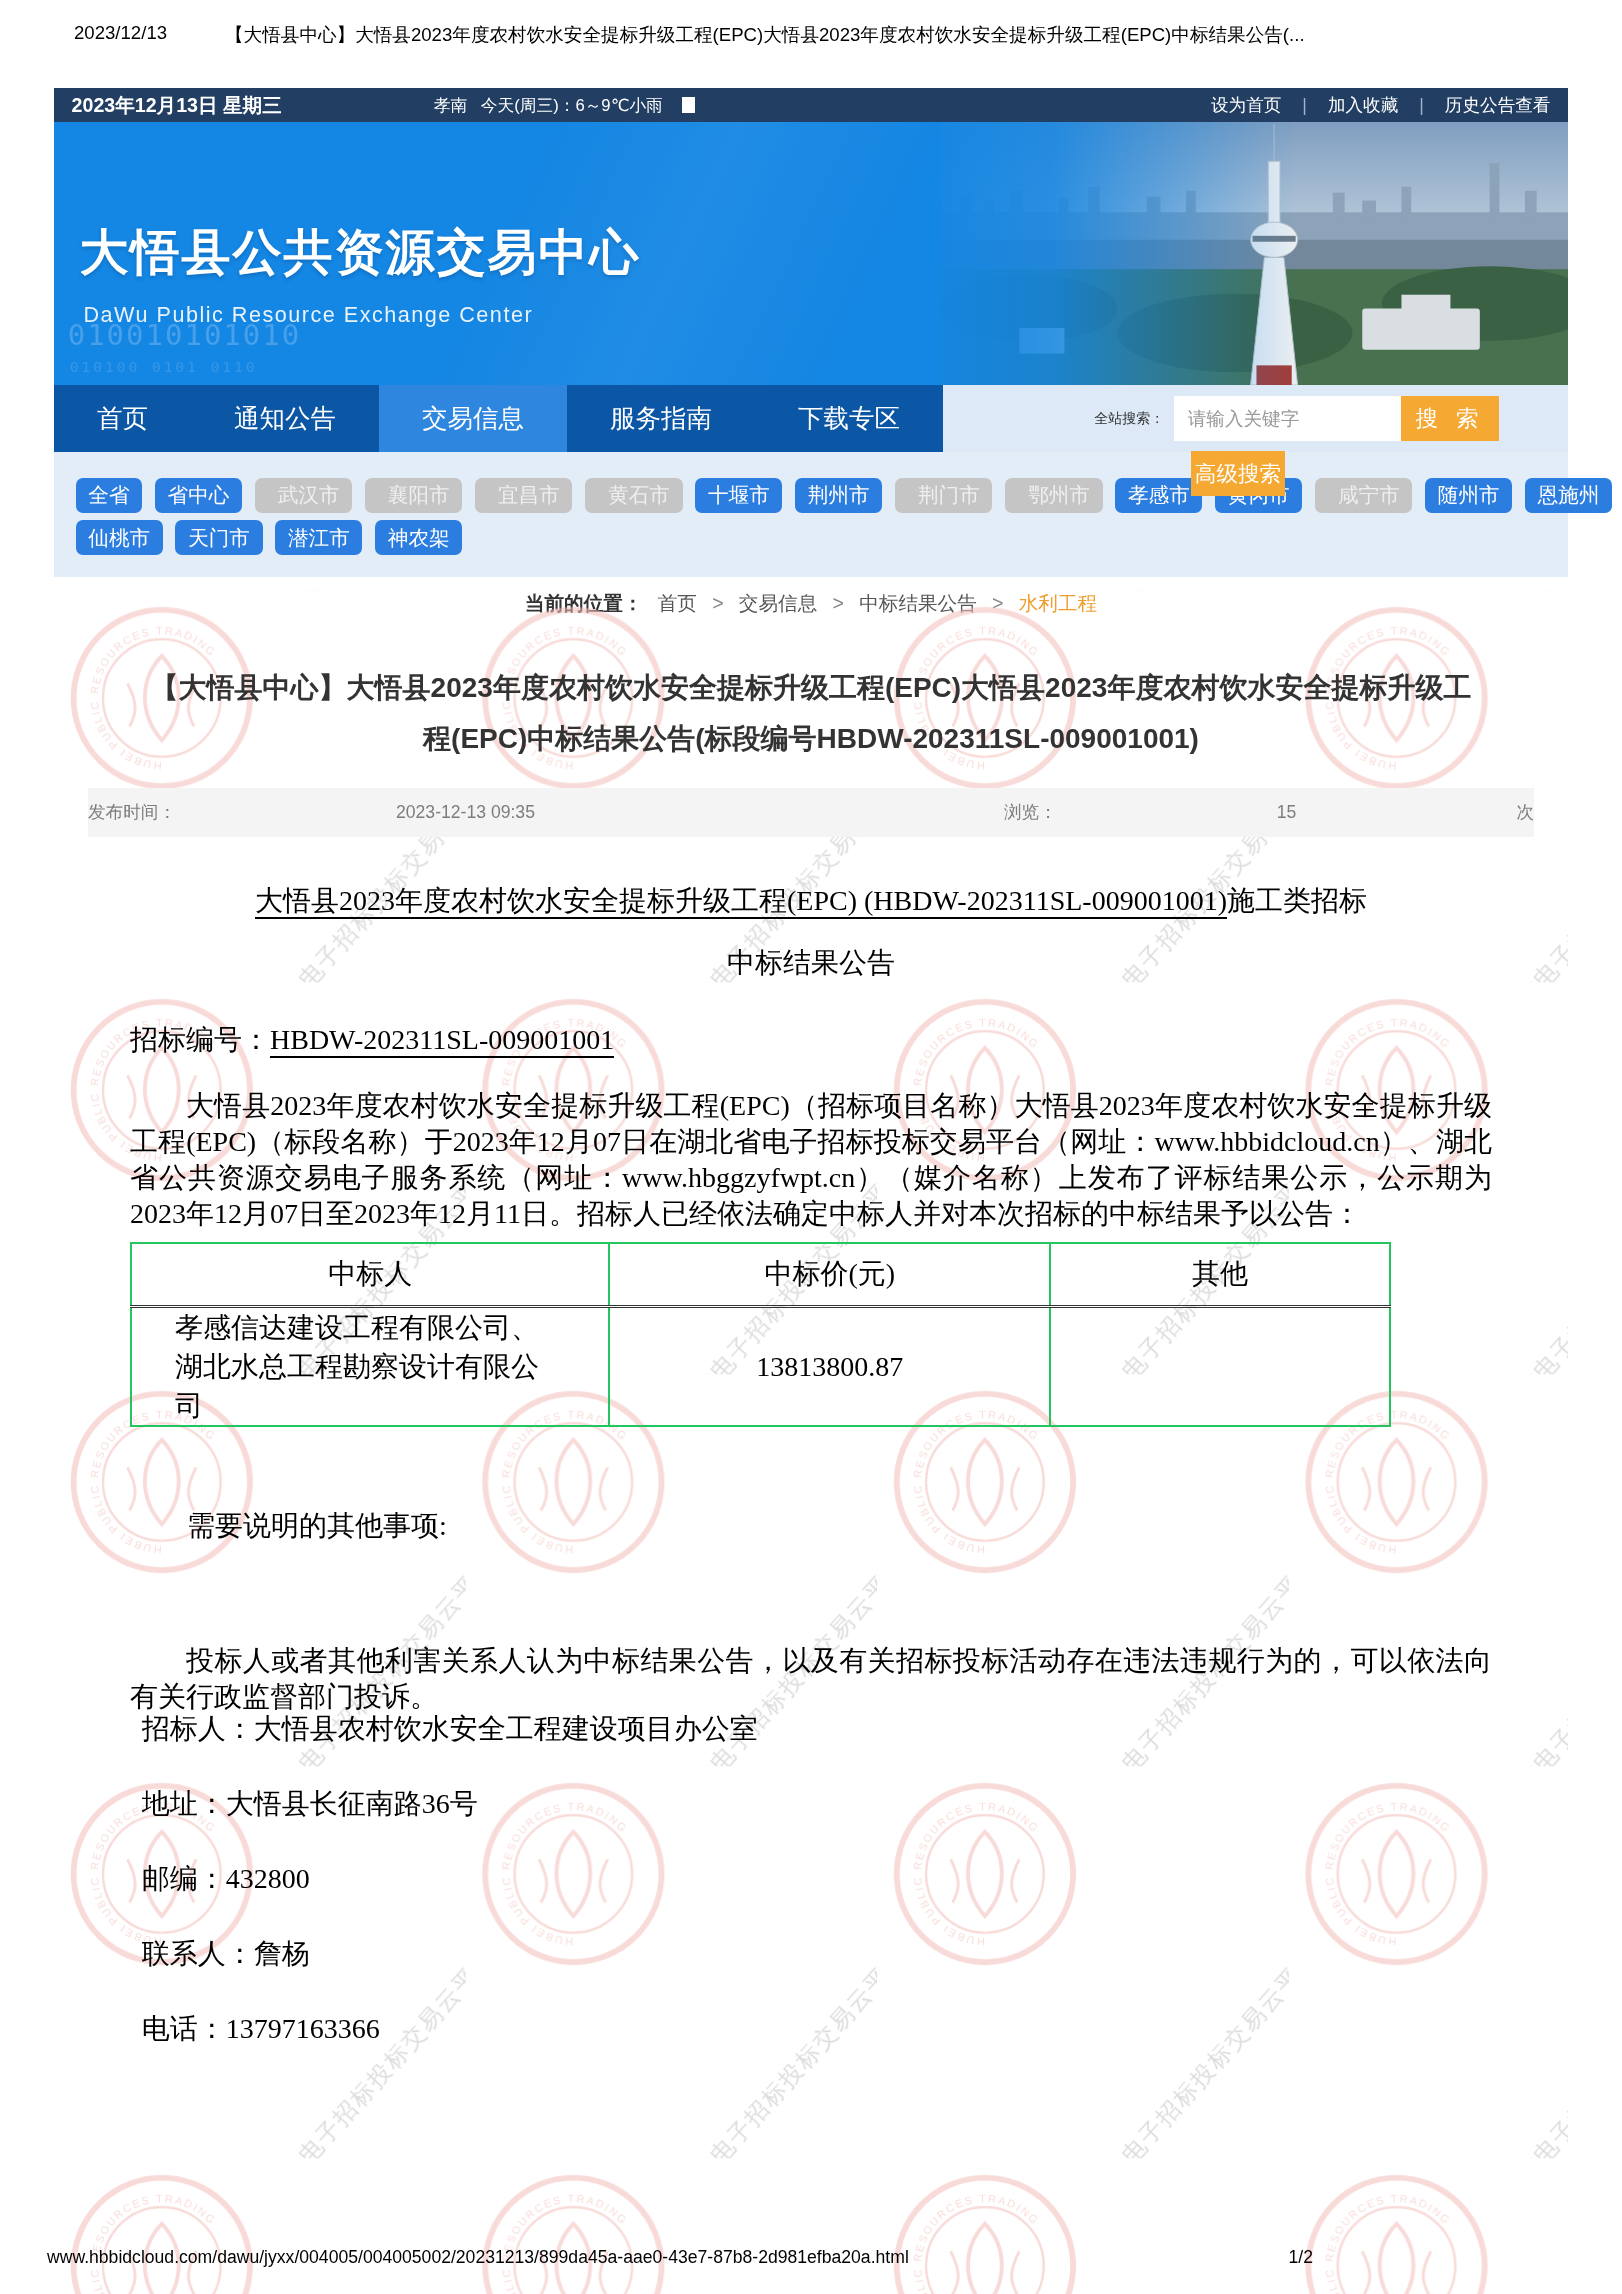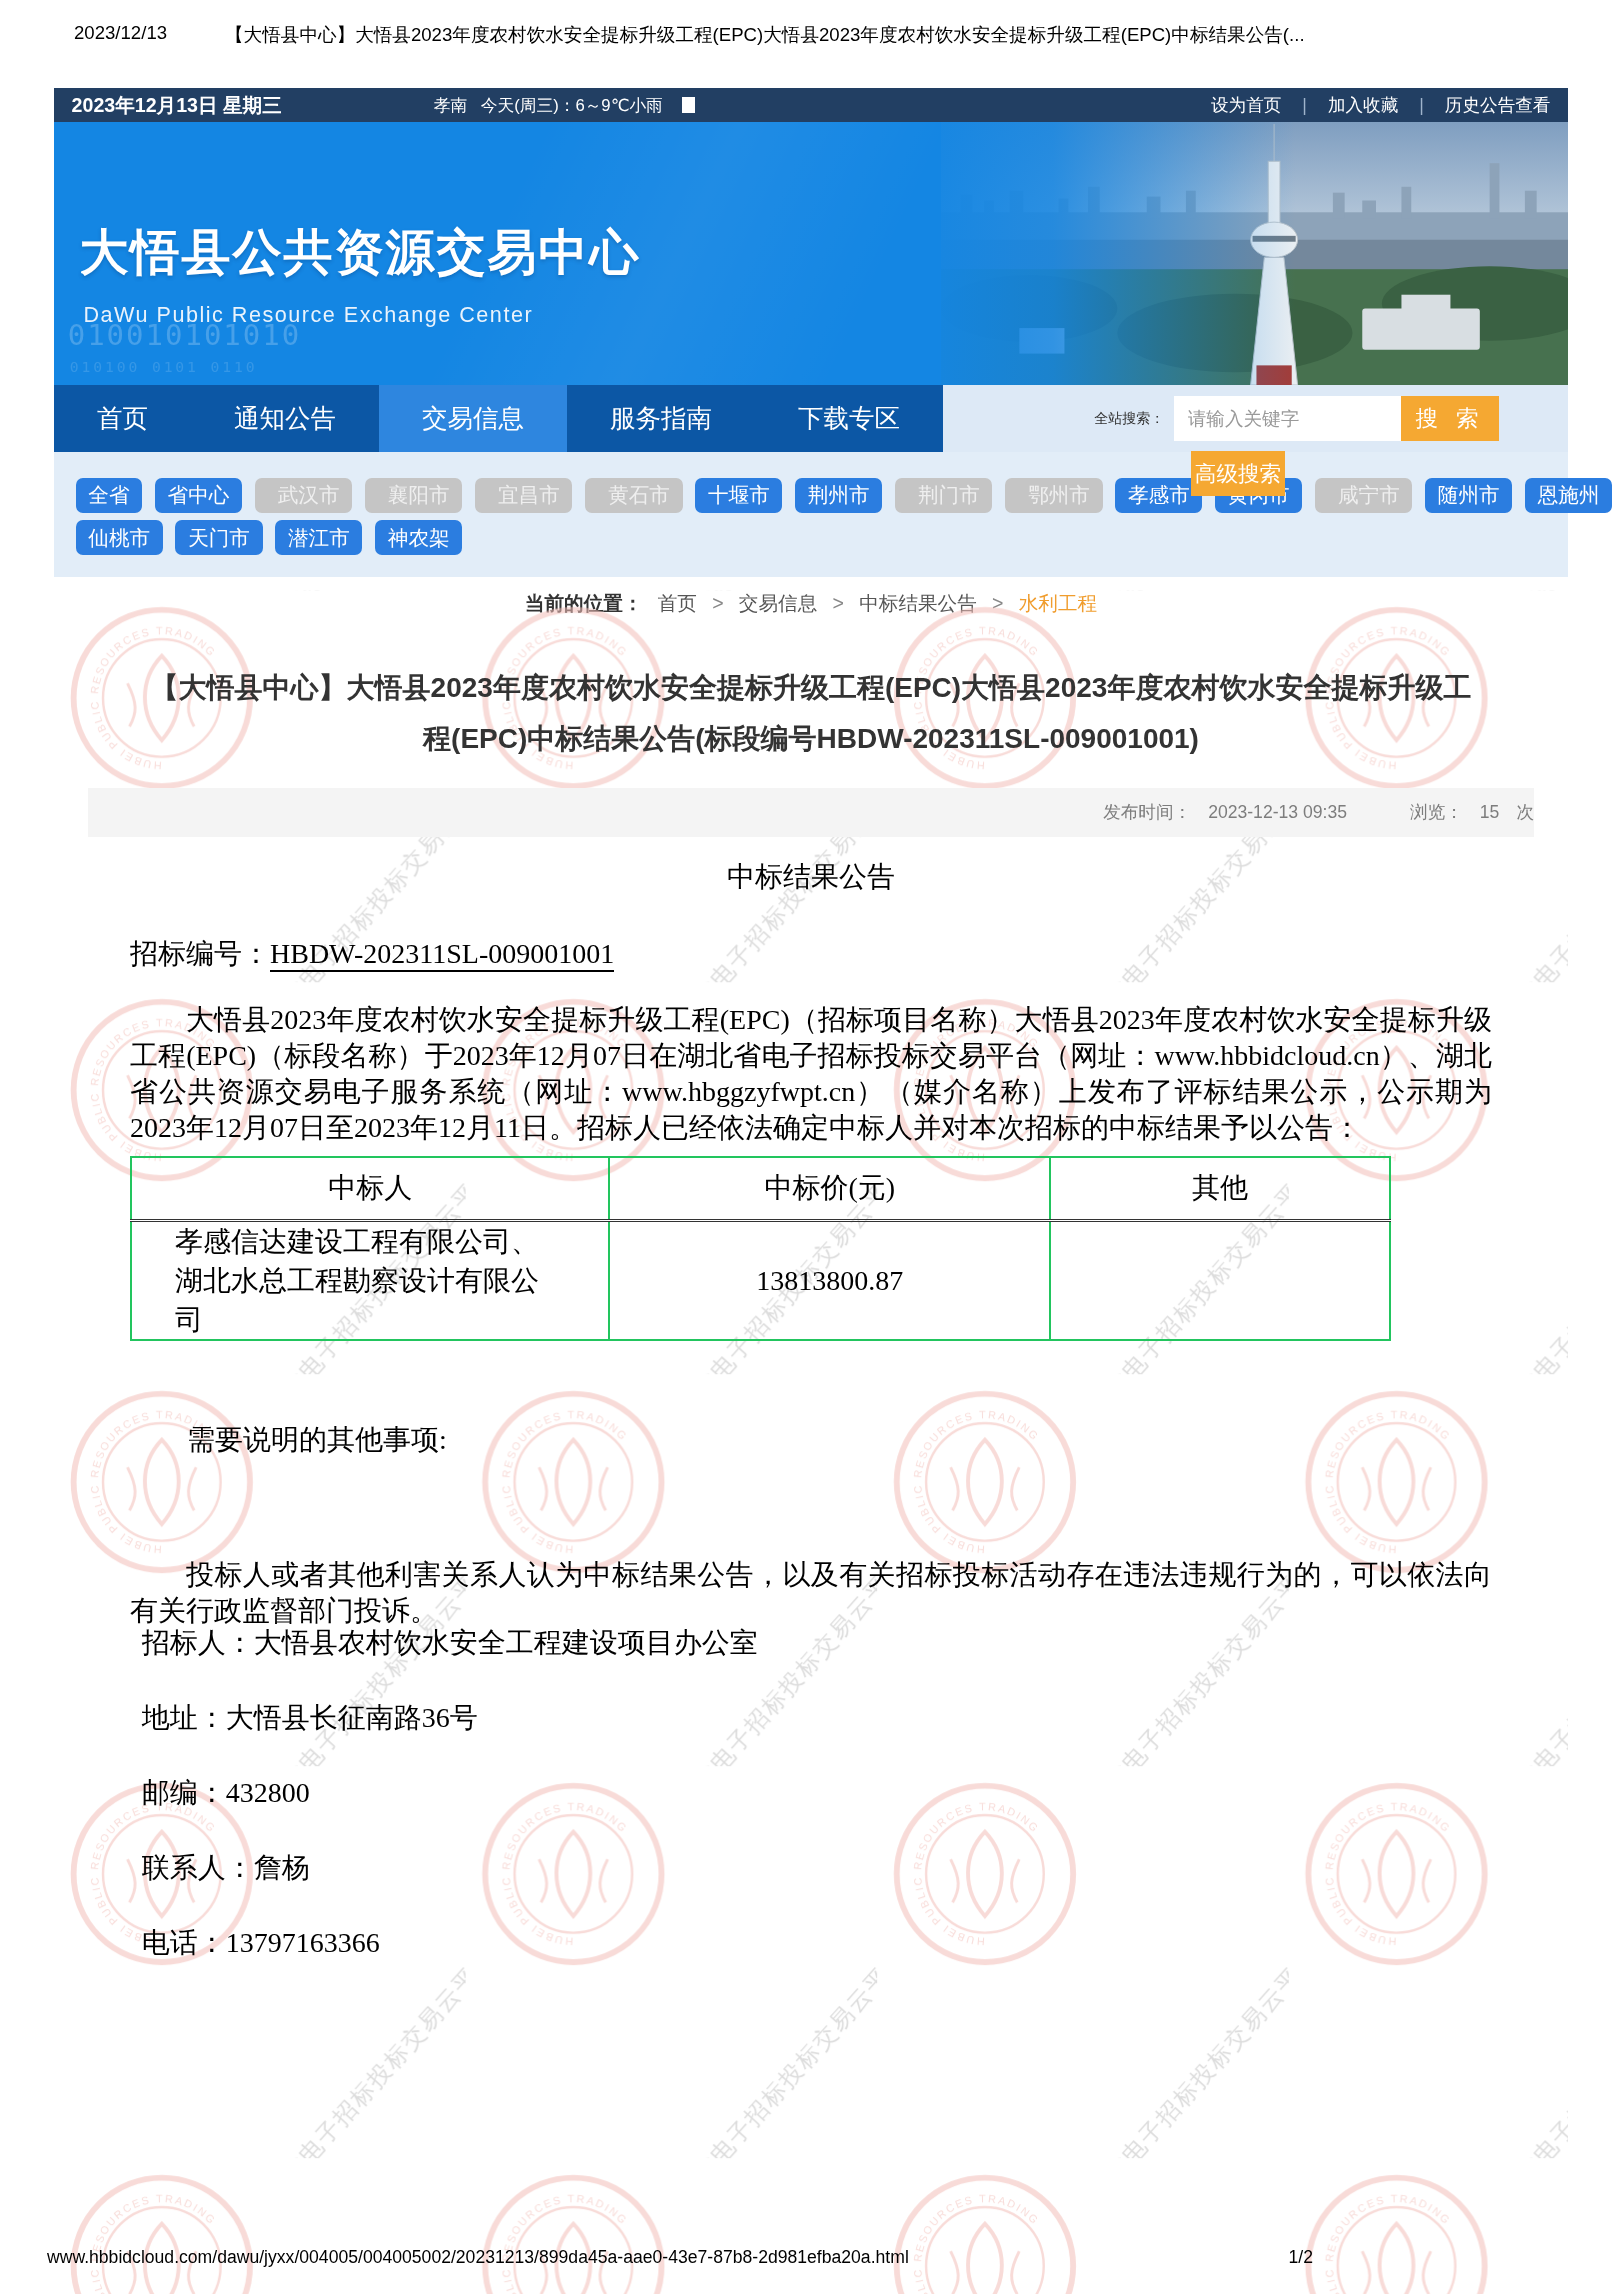--- a/index.html
+++ b/index.html
@@ -60,21 +60,21 @@
   
   .crumbs { background:#fff; padding:13.7px 0 9.8px 0; text-align:center; font-size:19.6px; color:#555; }
   .crumbs .lbl { font-weight:bold; color:#333; }
   .crumbs a { color:#555; text-decoration:none; cursor:pointer; margin:0 9.8px; }
   .crumbs .sep { color:#888; }
   .crumbs .cur { color:#f09d2e; margin-left:9.8px; }
 
   
   .article { position:relative; padding:35px 76px 0 76px; z-index:1; }
   .art-title { text-align:center; font-size:28px; font-weight:bold; color:#333; line-height:51px; padding:0 9.8px; }
-  .pubbar { margin:23.5px -42px 0 -42px; background:#f4f4f4; height:49px; display:flex; align-items:center; justify-content:flex-end; font-size:17.6px; color:#7d7d7d; gap:17px; }
+  .pubbar { margin:23.5px -42px 0 -42px; background:#f4f4f4; height:49px; display:flex; align-items:center; justify-content:space-between; font-size:17.6px; color:#7d7d7d; gap:17px; }
   .doc { font-family:"Liberation Serif","DejaVu Serif",serif; color:#000; font-size:28px; }
   .doc-heading { margin-top:41px; text-align:center; line-height:45px; }
   .u { border-bottom:2.9px solid #000; padding-bottom:1px; }
   .doc-sub { margin-top:21.6px; text-align:center; }
   .bid-no { margin-top:39px; text-align:left; }
   .doc-para { margin-top:29px; text-indent:2em; text-align:justify; line-height:36px; }
   .result-table { margin-top:9.8px; border-collapse:collapse; width:1261px; }
   .result-table th, .result-table td { border:2px solid #22c55e; font-weight:normal; font-size:28px; }
   .result-table th { height:63px; border-bottom:3.9px double #333; }
   .result-table td { height:92px; text-align:center; line-height:39px; }
@@ -251,20 +251,23 @@
       <div class="pubbar">
         <span>发布时间：</span>
         <span>2023-12-13 09:35</span>
         <span style="width:29px"></span>
         <span>浏览：</span>
         <span>15</span>
         <span>次</span>
       </div>
 
       <div class="doc">
+        <div class="doc-heading">
+          <span class="u">大悟县2023年度农村饮水安全提标升级工程(EPC) (HBDW-202311SL-009001001)</span><span>施工类招标</span>
+        </div>
         <div class="doc-sub">中标结果公告</div>
         <div class="bid-no">
           <span>招标编号：</span><span class="u">HBDW-202311SL-009001001</span>
         </div>
         <p class="doc-para">大悟县2023年度农村饮水安全提标升级工程(EPC)（招标项目名称）大悟县2023年度农村饮水安全提标升级工程(EPC)（标段名称）于2023年12月07日在湖北省电子招标投标交易平台（网址：www.hbbidcloud.cn）、湖北省公共资源交易电子服务系统（网址：www.hbggzyfwpt.cn）（媒介名称）上发布了评标结果公示，公示期为2023年12月07日至2023年12月11日。招标人已经依法确定中标人并对本次招标的中标结果予以公告：</p>
 
         <table class="result-table">
           <tbody>
               <tr>
             <th style="width:38%">中标人</th>

